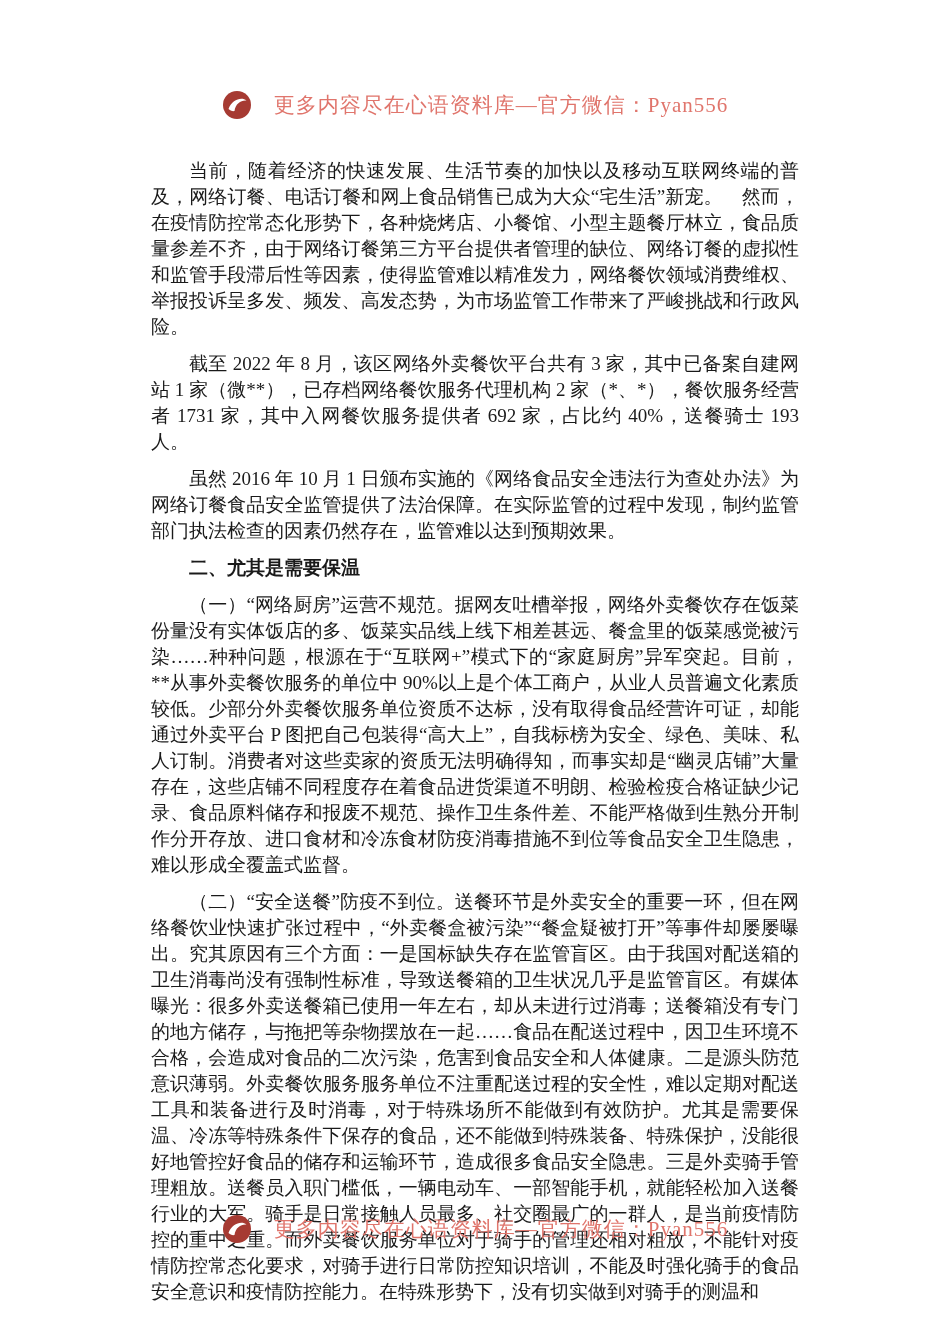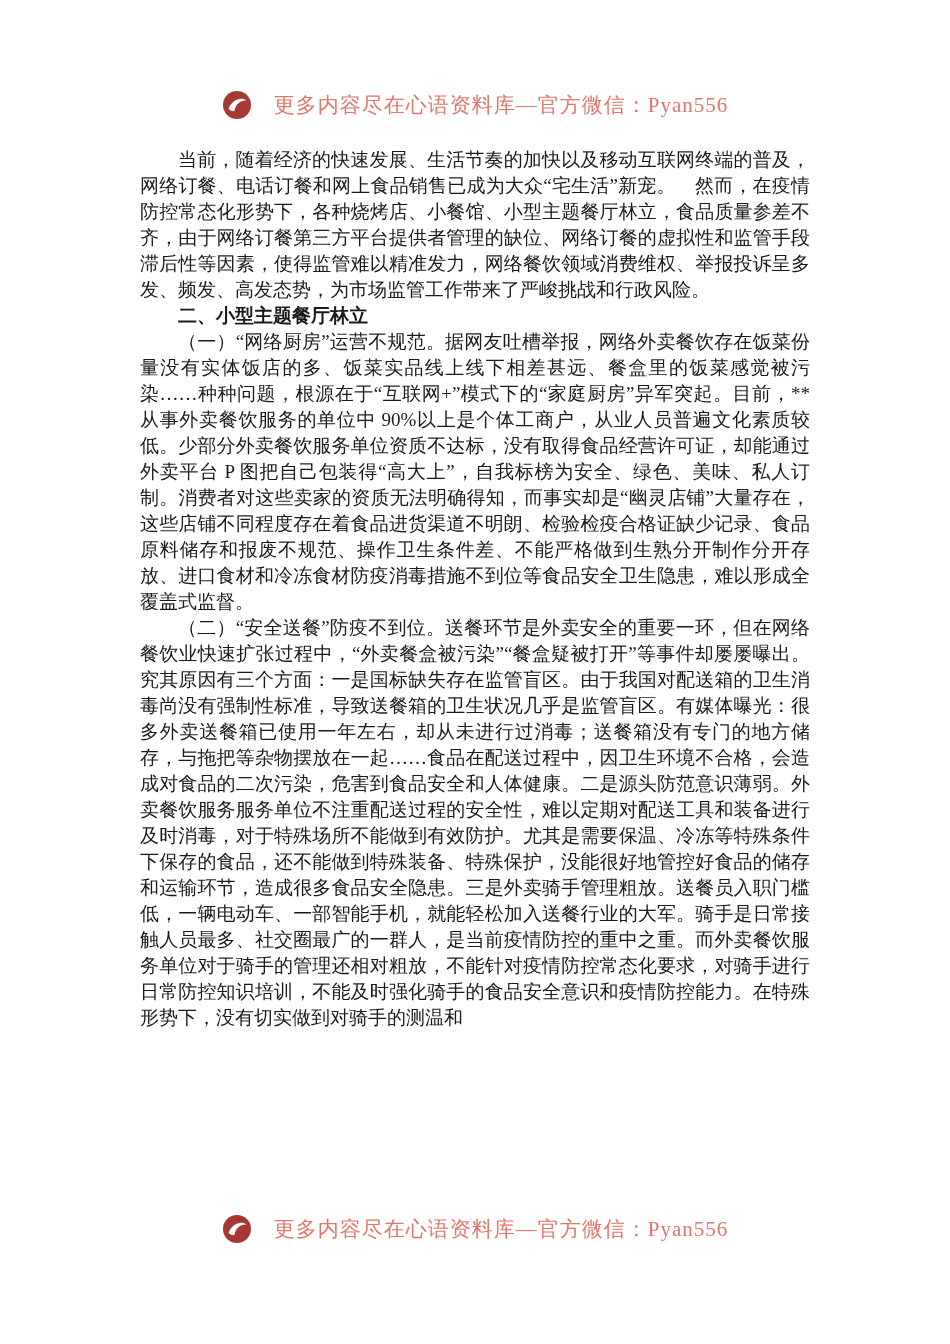--- a/index.html
+++ b/index.html
@@ -40,21 +40,21 @@
     position: absolute;
     top: 147px;
     left: 140px;
     width: 670px;
     font-size: 19px;
     line-height: 26px;
     color: #1a1a1a;
     text-align: justify;
   }
   .content p {
-    margin: 0;
+    margin: 11px;
     text-indent: 2em;
   }
   .heading { font-weight: bold; }
   .lead { font-weight: normal; }
 </style>
 </head>
 <body>
 
 <div class="page">
 
@@ -64,21 +64,23 @@
         <circle cx="15" cy="15" r="14" fill="#a63a32"></circle>
         <path d="M6.5 19 C 10 9.5, 19.5 6.5, 24.5 10.5 C 19 10, 13.5 13.5, 12.5 21 C 10.5 21.5, 8 20.5, 6.5 19 Z" fill="#ffffff"></path>
         <circle cx="21.5" cy="12" r="1.1" fill="#a63a32"></circle>
       </svg>
     </span>
     <span>更多内容尽在心语资料库—官方微信：Pyan556</span>
   </div>
 
   <div class="content">
     <p>当前，随着经济的快速发展、生活节奏的加快以及移动互联网终端的普及，网络订餐、电话订餐和网上食品销售已成为大众“宅生活”新宠。　然而，在疫情防控常态化形势下，各种烧烤店、小餐馆、小型主题餐厅林立，食品质量参差不齐，由于网络订餐第三方平台提供者管理的缺位、网络订餐的虚拟性和监管手段滞后性等因素，使得监管难以精准发力，网络餐饮领域消费维权、举报投诉呈多发、频发、高发态势，为市场监管工作带来了严峻挑战和行政风险。</p>
-    <p class="heading">二、小型主题餐厅林立</p>
+    <p>截至 2022 年 8 月，该区网络外卖餐饮平台共有 3 家，其中已备案自建网站 1 家（微**），已存档网络餐饮服务代理机构 2 家（*、*），餐饮服务经营者 1731 家，其中入网餐饮服务提供者 692 家，占比约 40%，送餐骑士 193 人。</p>
+    <p>虽然 2016 年 10 月 1 日颁布实施的《网络食品安全违法行为查处办法》为网络订餐食品安全监管提供了法治保障。在实际监管的过程中发现，制约监管部门执法检查的因素仍然存在，监管难以达到预期效果。</p>
+    <p class="heading">二、尤其是需要保温</p>
     <p><span class="lead">（一）“网络厨房”运营不规范。</span><span>据网友吐槽举报，网络外卖餐饮存在饭菜份量没有实体饭店的多、饭菜实品线上线下相差甚远、餐盒里的饭菜感觉被污染……种种问题，根源在于“互联网+”模式下的“家庭厨房”异军突起。目前，**从事外卖餐饮服务的单位中 90%以上是个体工商户，从业人员普遍文化素质较低。少部分外卖餐饮服务单位资质不达标，没有取得食品经营许可证，却能通过外卖平台 P 图把自己包装得“高大上”，自我标榜为安全、绿色、美味、私人订制。消费者对这些卖家的资质无法明确得知，而事实却是“幽灵店铺”大量存在，这些店铺不同程度存在着食品进货渠道不明朗、检验检疫合格证缺少记录、食品原料储存和报废不规范、操作卫生条件差、不能严格做到生熟分开制作分开存放、进口食材和冷冻食材防疫消毒措施不到位等食品安全卫生隐患，难以形成全覆盖式监督。</span></p>
     <p><span class="lead">（二）“安全送餐”防疫不到位。</span><span>送餐环节是外卖安全的重要一环，但在网络餐饮业快速扩张过程中，“外卖餐盒被污染”“餐盒疑被打开”等事件却屡屡曝出。究其原因有三个方面：一是国标缺失存在监管盲区。由于我国对配送箱的卫生消毒尚没有强制性标准，导致送餐箱的卫生状况几乎是监管盲区。有媒体曝光：很多外卖送餐箱已使用一年左右，却从未进行过消毒；送餐箱没有专门的地方储存，与拖把等杂物摆放在一起……食品在配送过程中，因卫生环境不合格，会造成对食品的二次污染，危害到食品安全和人体健康。二是源头防范意识薄弱。外卖餐饮服务服务单位不注重配送过程的安全性，难以定期对配送工具和装备进行及时消毒，对于特殊场所不能做到有效防护。尤其是需要保温、冷冻等特殊条件下保存的食品，还不能做到特殊装备、特殊保护，没能很好地管控好食品的储存和运输环节，造成很多食品安全隐患。三是外卖骑手管理粗放。送餐员入职门槛低，一辆电动车、一部智能手机，就能轻松加入送餐行业的大军。骑手是日常接触人员最多、社交圈最广的一群人，是当前疫情防控的重中之重。而外卖餐饮服务单位对于骑手的管理还相对粗放，不能针对疫情防控常态化要求，对骑手进行日常防控知识培训，不能及时强化骑手的食品安全意识和疫情防控能力。在特殊形势下，没有切实做到对骑手的测温和</span></p>
   </div>
 
   <div class="watermark footer-mark">
     <span class="logo">
       <svg width="30" height="30" viewBox="0 0 30 30" xmlns="http://www.w3.org/2000/svg">
         <circle cx="15" cy="15" r="14" fill="#a63a32"></circle>
         <path d="M6.5 19 C 10 9.5, 19.5 6.5, 24.5 10.5 C 19 10, 13.5 13.5, 12.5 21 C 10.5 21.5, 8 20.5, 6.5 19 Z" fill="#ffffff"></path>
         <circle cx="21.5" cy="12" r="1.1" fill="#a63a32"></circle>

